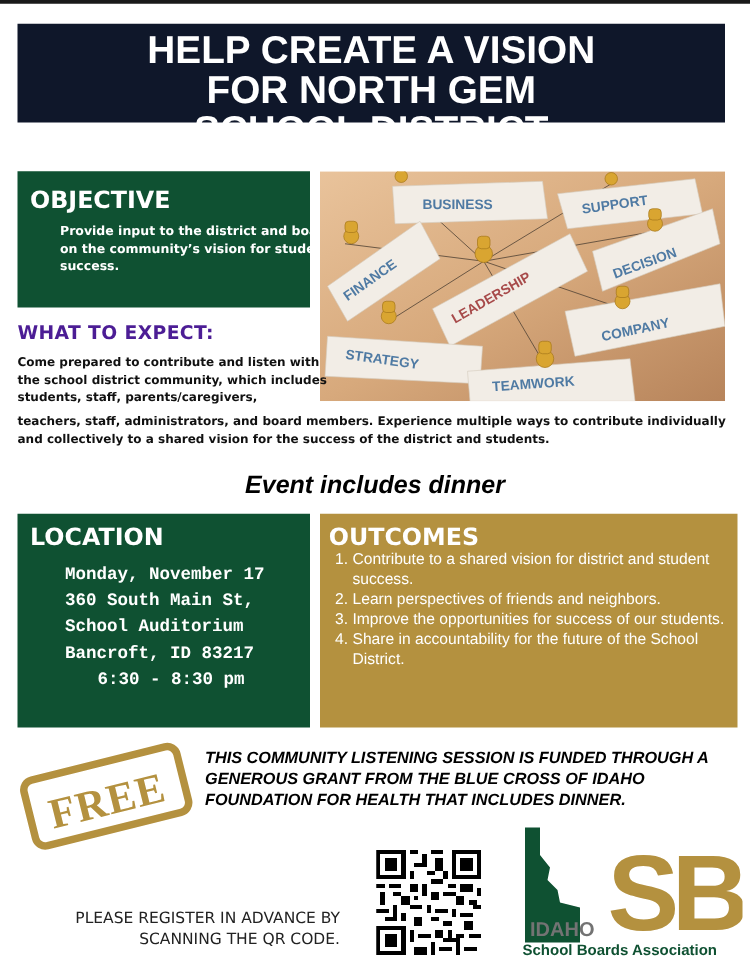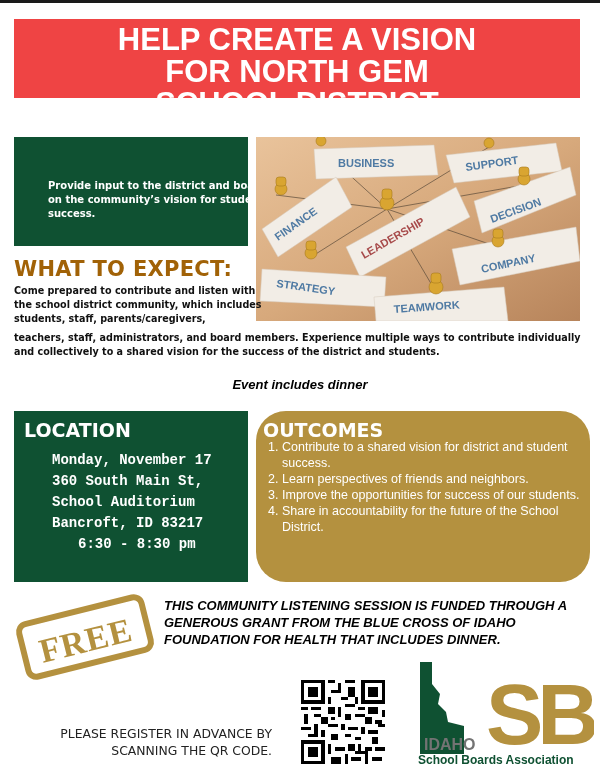--- a/index.html
+++ b/index.html
@@ -1,33 +1,33 @@
 <!DOCTYPE html>
 <html><head>
 <meta charset="utf-8">
 <style>
   html,body{margin:0;padding:0;}
   body{width:600px;height:776px;background:#fff;position:relative;overflow:hidden;font-family:"Liberation Sans",sans-serif;}
   .topbar{position:absolute;left:0;top:0;width:600px;height:3px;background:#1a1a1a;}
-  .title-box{position:absolute;left:14px;top:19px;width:566px;height:79px;background:#ef4444;color:#fff;text-align:center;}
+  .title-box{position:absolute;left:14px;top:19px;width:566px;height:79px;background:#0f172a;color:#fff;text-align:center;}
   .title-box .line{font-family:"Liberation Sans",sans-serif;font-weight:bold;font-size:31px;line-height:32px;letter-spacing:0px;}
   .title-box .wrap{padding-top:5px;}
   .obj-box{position:absolute;left:14px;top:137px;width:234px;height:109px;background:#0f5132;color:#fff;}
   .obj-box .h{font-family:"DejaVu Sans",sans-serif;font-weight:bold;font-size:19px;position:absolute;left:10px;top:12px;}
   .obj-box .p{font-family:"DejaVu Sans",sans-serif;font-weight:bold;font-size:10px;line-height:14px;position:absolute;left:10px;top:42px;width:222px;margin-left:24px;}
   .photo{position:absolute;left:256px;top:137px;width:324px;height:184px;overflow:hidden;}
-  .expect-h{position:absolute;left:14px;top:257px;font-family:"DejaVu Sans",sans-serif;font-weight:bold;font-size:21px;color:#a16207;letter-spacing:0.3px;}
+  .expect-h{position:absolute;left:14px;top:257px;font-family:"DejaVu Sans",sans-serif;font-weight:bold;font-size:15px;color:#4c1d95;letter-spacing:0.3px;}
   .expect-p1{position:absolute;left:14px;top:284px;width:250px;font-family:"DejaVu Sans",sans-serif;font-size:9.6px;line-height:14px;color:#111;font-weight:bold;}
   .expect-p2{position:absolute;left:14px;top:331px;width:580px;font-family:"DejaVu Sans",sans-serif;font-size:9.6px;line-height:14px;color:#111;font-weight:bold;}
-  .dinner{position:absolute;left:0;top:377px;width:600px;text-align:center;font-family:"Liberation Sans",sans-serif;font-weight:bold;font-style:italic;font-size:13px;color:#000;}
+  .dinner{position:absolute;left:0;top:377px;width:600px;text-align:center;font-family:"Liberation Sans",sans-serif;font-weight:bold;font-style:italic;font-size:20px;color:#000;}
   .loc-box{position:absolute;left:14px;top:411px;width:234px;height:171px;background:#0f5132;color:#fff;}
   .loc-box .h{font-family:"DejaVu Sans",sans-serif;font-weight:bold;font-size:19px;position:absolute;left:10px;top:8px;}
   .loc-box .lines{position:absolute;left:38px;top:39px;font-family:Liberation Mono, monospace;font-weight:bold;font-size:14px;line-height:21px;}
   .loc-box .time{padding-left:26px;}
-  .out-box{position:absolute;left:256px;top:411px;width:334px;height:171px;background:#b4913f;color:#fff;border-radius:30px;}
+  .out-box{position:absolute;left:256px;top:411px;width:334px;height:171px;background:#b4913f;color:#fff;}
   .out-box .h{font-family:"DejaVu Sans",sans-serif;font-weight:bold;font-size:19px;position:absolute;left:7px;top:8px;}
   .out-box ol{position:absolute;left:10px;top:28px;margin:0;padding:0 0 0 16px;width:300px;font-family:"Liberation Sans",sans-serif;font-size:12.5px;line-height:16px;}
   .out-box ol li{padding-left:0;}
   .free-stamp{position:absolute;left:18px;top:600px;width:138px;height:68px;}
   .funded{position:absolute;left:164px;top:597px;width:430px;font-family:"Liberation Sans",sans-serif;font-weight:bold;font-size:13px;line-height:17px;color:#000;font-style:italic;}
   .register{position:absolute;left:10px;top:725px;width:262px;text-align:right;font-family:"DejaVu Sans",sans-serif;font-size:12.4px;line-height:17px;color:#222;}
   .qr{position:absolute;left:301px;top:680px;width:84px;height:84px;}
   .logo{position:absolute;left:418px;top:660px;width:176px;height:110px;}
   .logo .sba-sub{position:absolute;left:0;top:93px;width:176px;font-family:"Liberation Sans",sans-serif;font-weight:bold;font-size:12px;color:#0f5132;white-space:nowrap;}
   .logo .idaho-label{position:absolute;left:6px;top:76px;font-family:"Liberation Sans",sans-serif;font-weight:bold;font-size:16px;color:#737373;}
@@ -39,20 +39,21 @@
 
 <div class="title-box">
   <div class="wrap">
     <div class="line">HELP CREATE A VISION</div>
     <div class="line">FOR NORTH GEM</div>
     <div class="line">SCHOOL DISTRICT</div>
   </div>
 </div>
 
 <div class="obj-box">
+  <div class="h">OBJECTIVE</div>
   <div class="p">Provide input to the district and board on the community’s vision for student success.</div>
 </div>
 
 <div class="photo">
   <svg width="324" height="184" viewBox="0 0 324 184" xmlns="http://www.w3.org/2000/svg">
     <defs>
       <linearGradient id="wood" x1="0" y1="0" x2="1" y2="1">
         <stop offset="0" stop-color="#e9c39b"></stop>
         <stop offset="0.5" stop-color="#d7a97c"></stop>
         <stop offset="1" stop-color="#b7845b"></stop>

